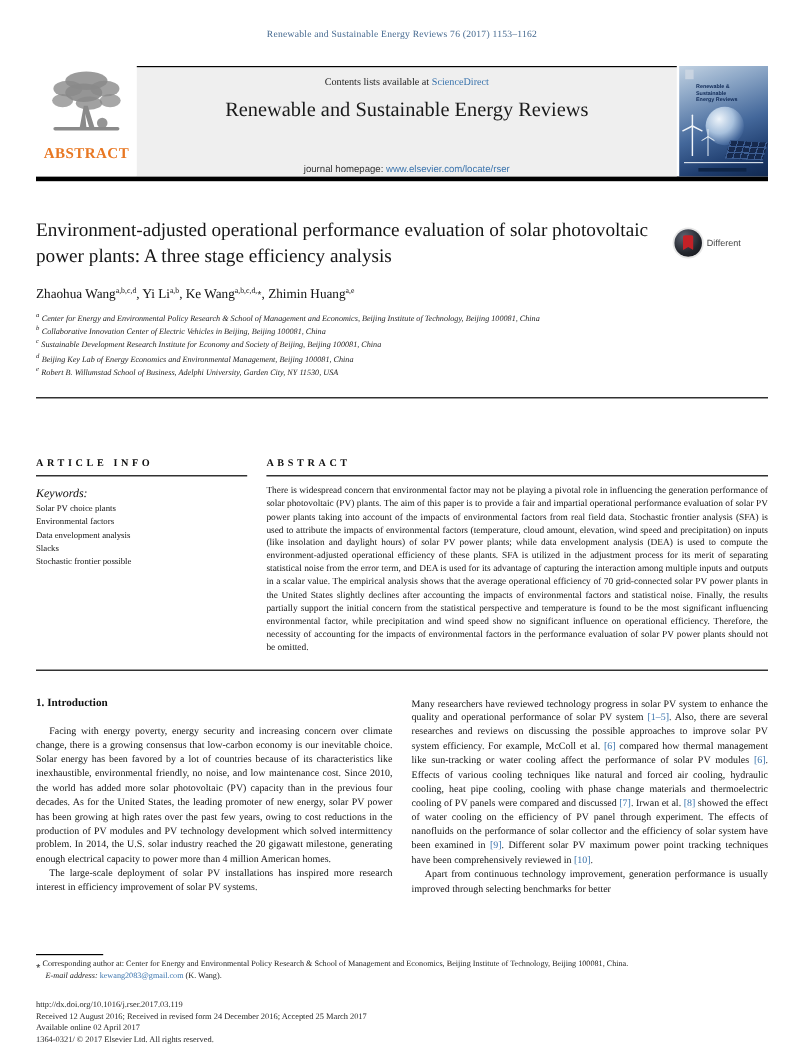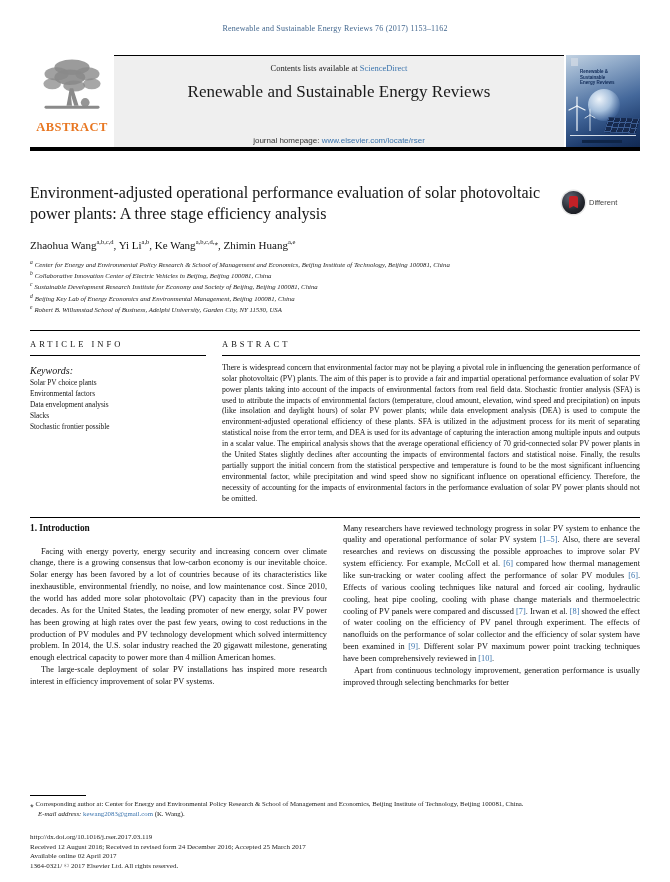--- a/index.html
+++ b/index.html
@@ -46,28 +46,28 @@
   .affils{margin-top:9px;}
   .affil{font-size:6.8px;font-style:italic;color:#222;line-height:1.45;}
   .affil .affsup{font-style:italic;font-size:5.5px;vertical-align:super;margin-right:2px;}
   
   .rule{border:none;border-top:1px solid #000;margin:0;}
   .rule-top-info{margin-top:15px;}
   
   .info-abs{display:flex;margin-top:8px;}
   .info-col{width:192px;padding-right:16px;box-sizing:border-box;}
   .abs-col{flex:1;}
-  .sec-head{font-size:8.5px;font-weight:normal;letter-spacing:3px;color:#111;}
+  .sec-head{font-size:8.5px;font-weight:bold;letter-spacing:3px;color:#111;margin-top:40px;}
   .head-rule{border:none;border-top:1px solid #000;margin:6px 0 7px 0;}
   .kw-label{font-size:10px;font-style:italic;line-height:1.5;}
   .kw{font-size:7.3px;line-height:1.5;}
   .abs-text{font-size:7.8px;line-height:1.4;text-align:justify;color:#111;}
   .rule-below-abs{margin-top:12px;}
   
-  .body-cols{display:flex;margin-top:5px;}
+  .body-cols{display:flex;margin-top:22px;}
   .col{width:297px;}
   .col-left{margin-right:16px;}
   .intro-head{font-size:9.3px;font-weight:bold;margin:0 0 13px 0;}
   .para{font-size:8.3px;line-height:1.43;text-align:justify;margin:0;}
   .indent{text-indent:11px;}
   
   .footnote-area{position:absolute;left:30px;right:30px;top:795px;}
   .fn-rule{border:none;border-top:1px solid #000;width:56px;margin:0 0 3px 0;}
   .fn{font-size:6.8px;line-height:1.4;color:#222;}
   .fn .it{font-style:italic;}

